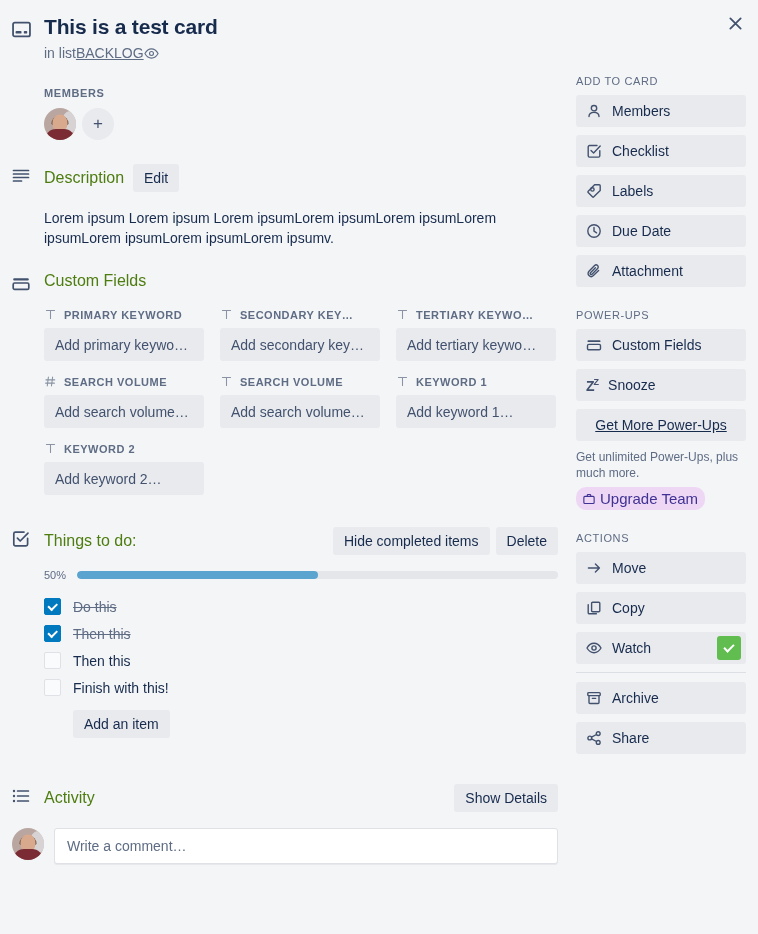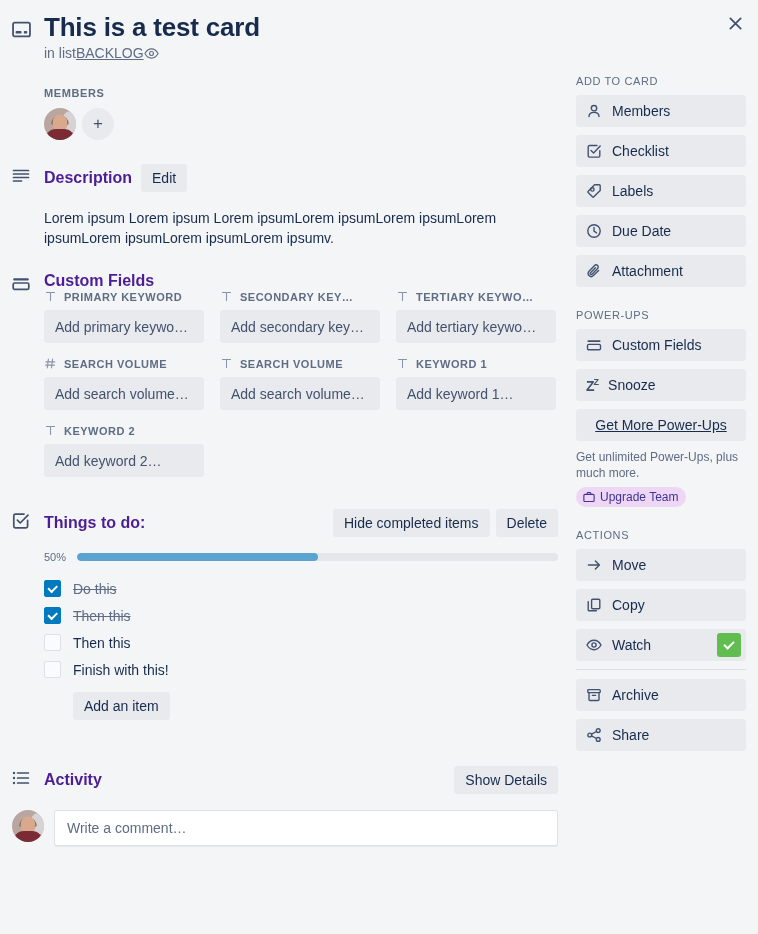--- a/index.html
+++ b/index.html
@@ -38,21 +38,21 @@
   .side-col { width: 188px; padding: 75px 12px 0 6px; }
 
   
   .card-header { display: flex; align-items: flex-start; padding-left: 0; }
   .hdr-icon {
     width: 32px; min-width: 32px; padding-top: 6px;
     display: flex; justify-content: flex-start; color: #42526e;
   }
   .hdr-text { flex: 1; }
   .card-title {
-    font-size: 26px; font-weight: bold; color: #172b4d;
+    font-size: 21px; font-weight: bold; color: #172b4d;
     line-height: 26px; letter-spacing: -0.2px;
   }
   .card-subtitle {
     font-size: 14px; color: #5e6c84; margin-top: 5px;
     display: flex; align-items: center; gap: 0;
   }
   .card-subtitle .list-link {
     text-decoration: underline; color: #5e6c84; cursor: pointer;
   }
   .eye-sub { display: flex; align-items: center; color: #5e6c84; }
@@ -99,36 +99,36 @@
     font-size: 17px; cursor: pointer; flex: none;
   }
 
   
   .section { margin-top: 24px; display: flex; }
   .sec-icon {
     width: 32px; min-width: 32px; padding-top: 3px; color: #42526e;
   }
   .sec-body { flex: 1; }
   .sec-title-row { display: flex; align-items: center; gap: 9px; }
-  .sec-title { font-size: 16px; font-weight: bold; color: #4c1d95; }
+  .sec-title { font-size: 16px; font-weight: normal; color: #4d7c0f; }
   .btn-grey {
     background: #e9eaee; color: #172b4d;
     border: none; border-radius: 3px;
     font-size: 14px; font-family: inherit;
     padding: 6px 11px; cursor: pointer; line-height: 16px;
   }
   .desc-text {
     font-size: 14px; line-height: 20px; color: #172b4d;
     margin-top: 16px; max-width: 480px;
   }
 
   
   .cf-grid {
     display: flex; flex-wrap: wrap;
-    gap: 14px 16px; 
+    gap: 14px 16px; margin-top: 18px;
   }
   .cf-item { width: 160px; }
   .cf-label {
     display: flex; align-items: center; gap: 7px;
     font-size: 11px; font-weight: bold; color: #5e6c84;
     letter-spacing: 0.5px; text-transform: uppercase;
     white-space: nowrap; overflow: hidden; text-overflow: ellipsis;
   }
   .cf-label .ticon { color: #8993a4; display: flex; flex: none; }
   .cf-input {
@@ -208,21 +208,21 @@
     transform: rotate(-45deg); margin-top: -2px;
   }
   .side-note {
     font-size: 12px; line-height: 16px; color: #5e6c84;
     margin: 4px 0 6px 0;
   }
   .upgrade-pill {
     display: inline-flex; align-items: center; gap: 5px;
     background: #eed7f5; color: #403294;
     border-radius: 10px; padding: 3px 7px;
-    font-size: 12px; cursor: pointer;
+    font-size: 15px; cursor: pointer;
   }
   .side-section { margin-bottom: 22px; }
   .side-divider { height: 1px; background: #dcdfe4; margin: 4px 0 9px 0; }
   .snooze-z {
     font-size: 14px; font-weight: bold; color: #42526e;
     line-height: 1; letter-spacing: -1px;
   }
   .snooze-z sup { font-size: 9px; }
 </style>
 </head>

